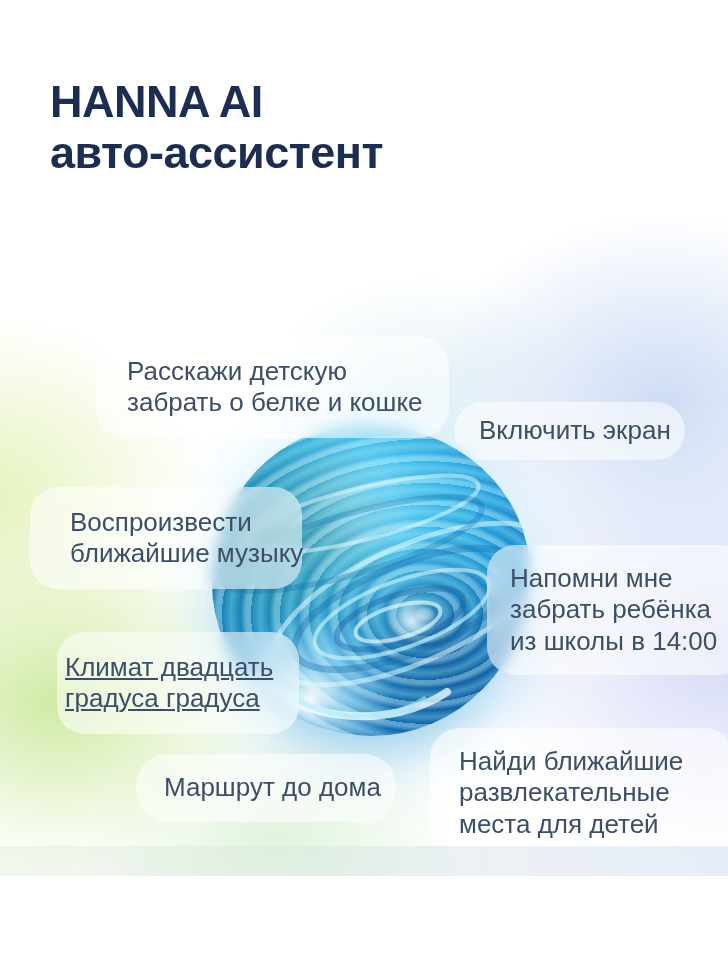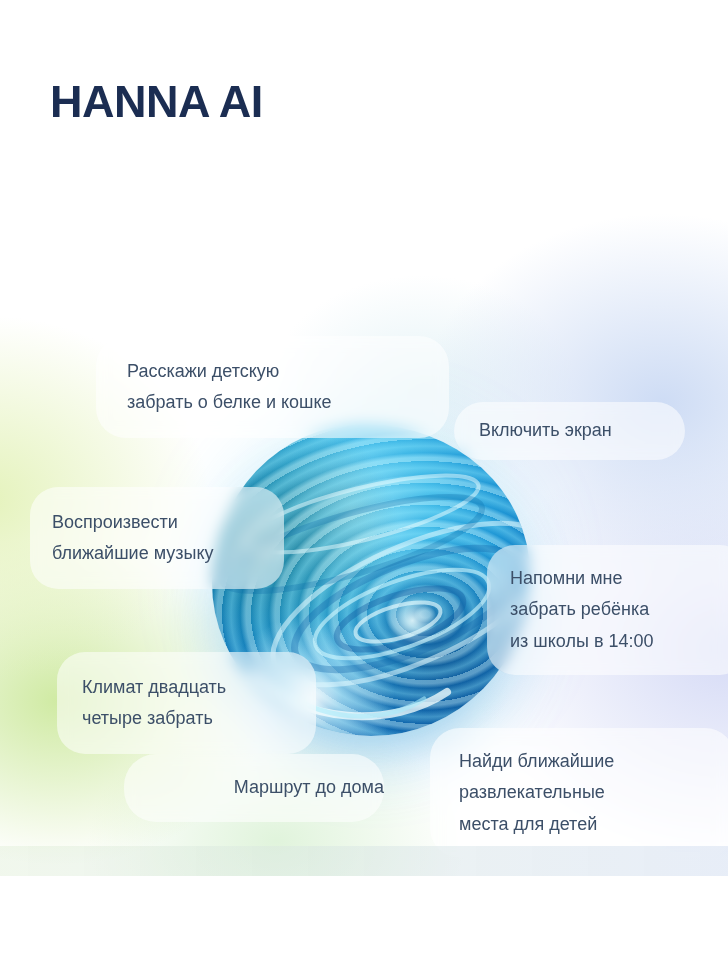--- a/index.html
+++ b/index.html
@@ -45,36 +45,37 @@
     box-shadow:0 42px 70px -24px rgba(70,160,220,0.45), 0 0 70px rgba(130,215,245,0.35);
   }
   .orb svg{position:absolute;left:0;top:0;}
   
   .chip{
     position:absolute;display:flex;flex-direction:column;justify-content:center;
     background:rgba(255,255,255,0.55);
     -webkit-backdrop-filter:blur(7px);backdrop-filter:blur(7px);
     color:#3c4f68;
   }
-  .chip .chip-line{display:block;font-size:18px;line-height:31.5px;font-weight:500;white-space:nowrap;}
+  .chip .chip-line{display:block;font-size:26px;line-height:31.5px;font-weight:500;white-space:nowrap;}
   .chip-story   {left:96px;  top:336px; width:322px; height:102px; border-radius:30px; padding-left:31px;}
   .chip-screen  {left:454px; top:402px; width:206px; height:58px;  border-radius:29px; padding-left:25px;}
-  .chip-music   {left:30px;  top:487px; width:232px; height:102px; border-radius:28px; padding-left:22px;justify-content:center;}
+  .chip-music   {left:30px;  top:487px; width:232px; height:102px; border-radius:28px; padding-left:40px;justify-content:center;}
   .chip-reminder{left:487px; top:545px; width:238px; height:130px; border-radius:28px; padding-left:23px;}
-  .chip-climate {left:57px;  top:652px; width:234px; height:102px; border-radius:28px; padding-left:25px;}
-  .chip-route   {left:124px; top:754px; width:232px; height:68px;  border-radius:32px; padding-left:28px;text-align:right;}
+  .chip-climate {left:57px;  top:632px; width:234px; height:102px; border-radius:28px; padding-left:8px;text-decoration:underline;}
+  .chip-route   {left:136px; top:754px; width:232px; height:68px;  border-radius:32px; padding-left:28px;}
   .chip-places  {left:430px; top:728px; width:276px; height:130px; border-radius:30px; padding-left:29px;}
 </style>
 </head>
 <body>
 
 <div id="canvas">
 
   <div class="heading">
     <div class="line">HANNA AI</div>
+    <div class="line">авто-ассистент</div>
   </div>
 
   <div class="orb">
     <svg width="318" height="312" viewBox="0 0 318 312">
       <g fill="none" stroke-linecap="round">
         <ellipse cx="200" cy="180" rx="150" ry="58" transform="rotate(-24 200 180)" stroke="rgba(225,250,255,0.55)" stroke-width="5"></ellipse>
         <ellipse cx="195" cy="185" rx="120" ry="44" transform="rotate(-22 195 185)" stroke="rgba(16,100,170,0.35)" stroke-width="7"></ellipse>
         <ellipse cx="190" cy="190" rx="92" ry="33" transform="rotate(-20 190 190)" stroke="rgba(210,248,255,0.6)" stroke-width="4"></ellipse>
         <ellipse cx="188" cy="195" rx="66" ry="24" transform="rotate(-18 188 195)" stroke="rgba(18,90,160,0.4)" stroke-width="6"></ellipse>
         <ellipse cx="186" cy="198" rx="44" ry="16" transform="rotate(-16 186 198)" stroke="rgba(230,252,255,0.65)" stroke-width="4"></ellipse>
@@ -101,21 +102,21 @@
   </div>
 
   <div class="chip chip-reminder">
     <span class="chip-line">Напомни мне</span>
     <span class="chip-line">забрать ребёнка</span>
     <span class="chip-line">из школы в 14:00</span>
   </div>
 
   <div class="chip chip-climate">
     <span class="chip-line">Климат двадцать</span>
-    <span class="chip-line">четыре забрать</span>
+    <span class="chip-line">градуса градуса</span>
   </div>
 
   <div class="chip chip-route">
     <span class="chip-line">Маршрут до дома</span>
   </div>
 
   <div class="chip chip-places">
     <span class="chip-line">Найди ближайшие</span>
     <span class="chip-line">развлекательные</span>
     <span class="chip-line">места для детей</span>

